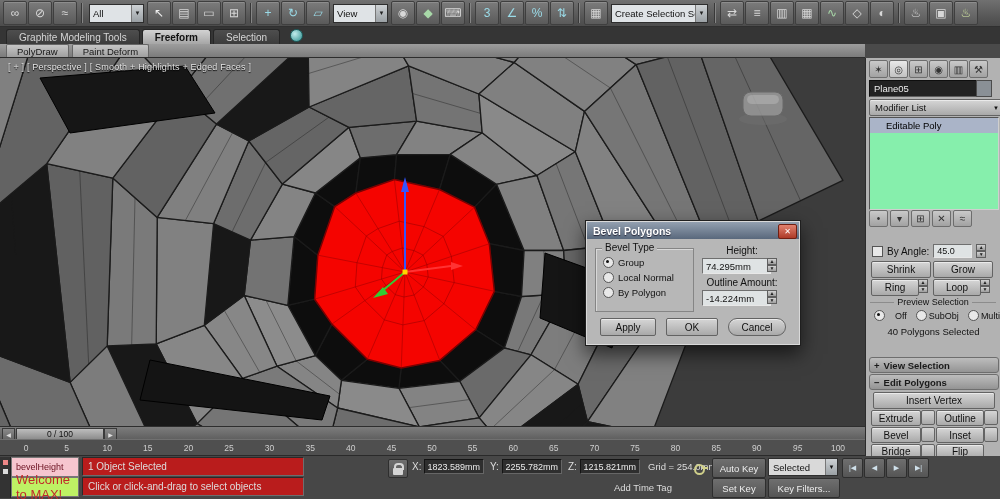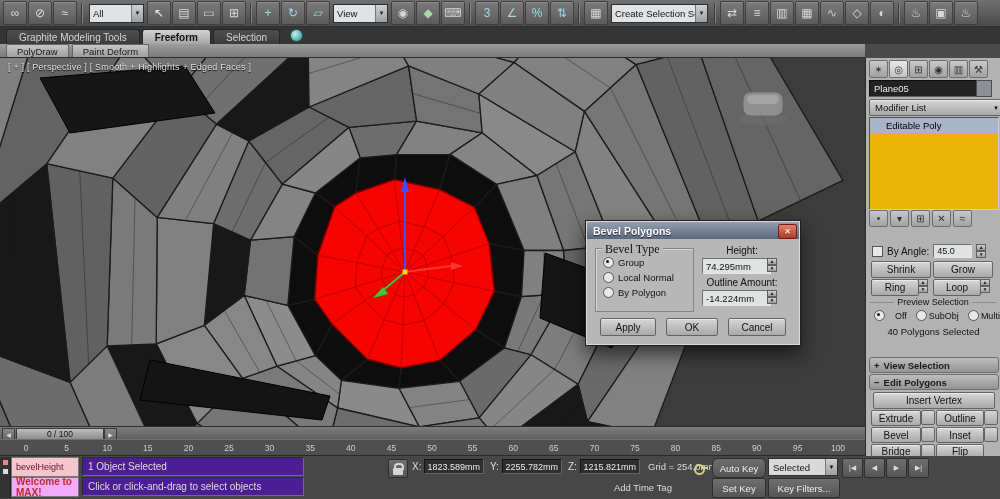--- a/index.html
+++ b/index.html
@@ -39,21 +39,21 @@
   #viewcube{top:28px;left:735px;width:56px;height:40px;opacity:.85;}
 
   
   #bevel-dialog{left:585px;top:220px;width:214px;height:124px;background:#b7b7b7;
      border:1px solid #1f1f1f;box-shadow:0 8px 18px rgba(0,0,0,.6),inset 0 0 0 1px #d9d9d9;font-size:10px;color:#111;}
   #dlg-title{top:1px;left:1px;right:1px;height:17px;background:linear-gradient(#93a0b0,#59687c);
      color:#fff;font-size:10.5px;font-weight:bold;display:flex;align-items:center;padding-left:6px;text-shadow:0 1px 1px #223;}
   #dlg-close{top:3px;right:3px;width:17px;height:13px;background:linear-gradient(#e2826f,#ad3a27);
      border:1px solid #701f12;border-radius:2px;color:#fff;font-size:8px;display:flex;align-items:center;justify-content:center;}
   .groupbox{border:1px solid #858585;box-shadow:inset 1px 1px 0 #d8d8d8;}
-  .grouplabel{position:absolute;top:-7px;left:6px;background:#b7b7b7;padding:0 3px;font-size:12px;font-family:Liberation Serif, serif;}
+  .grouplabel{position:absolute;top:-7px;left:6px;background:#b7b7b7;padding:0 3px;font-size:10px;}
   .radio{width:9px;height:9px;border-radius:50%;background:#e8e8e8;border:1px solid #555;display:inline-block;position:relative;flex:0 0 auto;}
   .radio.sel:after{content:"";position:absolute;left:2px;top:2px;width:3px;height:3px;background:#111;border-radius:50%;}
   .rrow{display:flex;align-items:center;gap:4px;height:15px;padding-left:7px;font-size:9.5px;}
   .inset{background:#dfe3e4;border:1px solid;border-color:#6f6f6f #e8e8e8 #e8e8e8 #6f6f6f;}
   .spin{display:inline-flex;flex-direction:column;width:10px;}
   .spin span{height:7px;box-sizing:border-box;background:linear-gradient(#d2d2d2,#9f9f9f);border:1px solid #5f5f5f;
      font-size:5px;line-height:4px;text-align:center;color:#222;}
   .btn3d{background:linear-gradient(#d6d6d6,#a9a9a9);border:1px solid #636363;border-radius:2px;color:#111;
      font-size:10px;display:flex;align-items:center;justify-content:center;box-shadow:inset 0 1px 0 rgba(255,255,255,.5);}
 
@@ -73,33 +73,33 @@
   #timeslider{top:426px;left:0;width:865px;height:13px;background:linear-gradient(#7c7c7c,#606060);border-top:1px solid #2e2e2e;box-sizing:border-box;}
   #ts-handle{top:1px;left:16px;width:86px;height:10px;background:linear-gradient(#bdbdbd,#8d8d8d);
      border:1px solid #3a3a3a;font-size:8.5px;color:#111;display:flex;align-items:center;justify-content:center;}
   .ts-arrow{top:1px;width:11px;height:10px;background:linear-gradient(#8a8a8a,#666);border:1px solid #3a3a3a;
      color:#ddd;font-size:6px;display:flex;align-items:center;justify-content:center;}
   #trackbar{top:439px;left:0;width:865px;height:17px;background:#4f4f4f;border-top:1px solid #707070;border-bottom:1px solid #2a2a2a;box-sizing:border-box;}
   .tick{position:absolute;top:3px;transform:translateX(-50%);font-size:8.5px;color:#cfcfcf;}
 
   
   #statusbar{top:456px;left:0;width:1000px;height:43px;background:#474747;font-size:10px;color:#ddd;}
-  .sfield{background:#4c1d95;border:1px solid;border-color:#2a2a2a #6e6e6e #6e6e6e #2a2a2a;display:flex;align-items:center;padding:0 5px;box-sizing:border-box;}
+  .sfield{background:#b91c1c;border:1px solid;border-color:#2a2a2a #6e6e6e #6e6e6e #2a2a2a;display:flex;align-items:center;padding:0 5px;box-sizing:border-box;}
   .coordf{background:#2e2e2e;color:#ececec;border:1px solid;border-color:#141414 #666 #666 #141414;
      font-size:9px;display:flex;align-items:center;justify-content:flex-end;padding:0 3px;box-sizing:border-box;}
   .sbtn{background:linear-gradient(#6f6f6f,#555);border:1px solid #2e2e2e;border-radius:2px;color:#eee;
      font-size:9.5px;display:flex;align-items:center;justify-content:center;}
   .playbtn{width:19px;height:18px;background:linear-gradient(#6f6f6f,#555);border:1px solid #2e2e2e;border-radius:2px;
      color:#cfe0ea;font-size:7px;display:flex;align-items:center;justify-content:center;}
   #listener-gutter{left:0;top:1px;width:11px;height:41px;background:#333;border-right:1px solid #222;
      display:flex;flex-direction:column;align-items:center;gap:4px;padding-top:3px;box-sizing:border-box;}
   #macro-line{left:11px;top:1px;width:68px;height:20px;background:#f6c6cf;border:1px solid #777;color:#6b1020;
      font-size:9px;display:flex;align-items:center;padding-left:4px;box-sizing:border-box;}
-  #listener-line{left:11px;top:21px;width:68px;height:20px;background:#f0abfc;border:1px solid #777;color:#c22a2a;
-     font-size:10px;display:flex;align-items:center;padding-left:4px;box-sizing:border-box;font-weight:bold;}
+  #listener-line{left:11px;top:21px;width:68px;height:20px;background:#bef264;border:1px solid #777;color:#c22a2a;
+     font-size:13px;display:flex;align-items:center;padding-left:4px;box-sizing:border-box;}
   #lockbox{left:388px;top:3px;width:18px;height:17px;}
   .lockbody{position:absolute;left:4px;top:8px;width:10px;height:7px;background:#d5d5d5;border-radius:1px;}
   .lockarc{position:absolute;left:5px;top:3px;width:6px;height:5px;border:2px solid #d5d5d5;border-bottom:none;border-radius:4px 4px 0 0;}
   #keyicon{left:694px;top:6px;width:14px;height:12px;}
   .keyring{position:absolute;left:0;top:2px;width:7px;height:7px;border:2px solid #cfcf8a;border-radius:50%;}
   .keytail{position:absolute;left:8px;top:5px;width:6px;height:2px;background:#cfcf8a;}
 </style>
 </head>
 <body>
 
@@ -392,39 +392,39 @@
         <span>▼</span>
       </div>
     <div class="abs" style="left:108px;top:56px;width:96px;text-align:center;">Outline Amount:</div>
     <div class="abs inset" style="left:116px;top:69px;width:64px;height:14px;font-size:9.5px;display:flex;align-items:center;padding-left:3px;">-14.224mm</div>
     <div class="abs spin" style="left:181px;top:69px;">
         <span>▲</span>
         <span>▼</span>
       </div>
     <div class="abs btn3d" style="left:14px;top:97px;width:54px;height:16px;">Apply</div>
     <div class="abs btn3d" style="left:80px;top:97px;width:50px;height:16px;">OK</div>
-    <div class="abs btn3d" style="left:142px;top:97px;width:56px;height:16px;">Cancel</div>
+    <div class="abs btn3d" style="left:142px;top:97px;width:56px;height:16px;border-radius:9px;">Cancel</div>
   </div>
 
   <div id="cpanel" class="abs">
     <div class="abs" id="cpanel-tabs" style="left:3px;top:2px;display:flex;gap:1px;">
         <span class="ctab">✶</span>
         <span class="ctab" style="background: linear-gradient(rgb(232, 232, 232), rgb(194, 194, 194));">◎</span>
         <span class="ctab">⊞</span>
         <span class="ctab">◉</span>
         <span class="ctab">▥</span>
         <span class="ctab">⚒</span>
       </div>
     <div class="abs darkfield" style="left:3px;top:22px;width:104px;height:15px;font-size:9.5px;display:flex;align-items:center;padding-left:4px;">Plane05</div>
     <div class="abs" style="left:110px;top:22px;width:14px;height:15px;background:#8a9096;border:1px solid #4c4c4c;"></div>
     <div class="abs btn3d" style="left:3px;top:41px;width:128px;height:15px;justify-content:flex-start;padding-left:5px;font-size:9.5px;">
       <span>Modifier List</span>
       <span style="margin-left:auto;margin-right:4px;font-size:6px;">▼</span>
     </div>
-    <div class="abs" style="left:3px;top:59px;width:128px;height:91px;background:#eab308;border:1px solid;border-color:#525252 #cfcfcf #cfcfcf #525252;">
+    <div class="abs" style="left:3px;top:59px;width:128px;height:91px;background:#86efac;border:1px solid;border-color:#525252 #cfcfcf #cfcfcf #525252;">
       <div style="height:15px;background:#aab4c8;display:flex;align-items:center;padding-left:16px;font-size:9.5px;color:#000;">Editable Poly</div>
     </div>
     <div class="abs" id="stack-tools" style="left:3px;top:152px;display:flex;gap:2px;">
         <span class="ctab" style="height: 15px;">•</span>
         <span class="ctab" style="height: 15px;">▾</span>
         <span class="ctab" style="height: 15px;">⊞</span>
         <span class="ctab" style="height: 15px;">✕</span>
         <span class="ctab" style="height: 15px;">≈</span>
       </div>
 
@@ -548,21 +548,21 @@
     <span class="abs" style="left:568px;top:5px;">Z:</span>
     <div class="abs coordf" style="left:580px;top:3px;width:60px;height:15px;">1215.821mm</div>
 
     <span class="abs" style="left:648px;top:5px;font-size:9.5px;">Grid = 254.0mm</span>
     <span class="abs" style="left:614px;top:26px;font-size:9.5px;">Add Time Tag</span>
 
     <div id="keyicon" class="abs">
         <span class="keyring"></span>
         <span class="keytail"></span>
       </div>
-    <div class="abs sbtn" style="left:712px;top:2px;width:52px;height:18px;border-radius:6px;">Auto Key</div>
+    <div class="abs sbtn" style="left:712px;top:2px;width:52px;height:18px;">Auto Key</div>
     <div class="abs sbtn" style="left:712px;top:22px;width:52px;height:18px;">Set Key</div>
     <div class="abs" style="left:768px;top:2px;width:70px;height:18px;background:#d9d9d9;border:1px solid #2e2e2e;color:#111;display:flex;align-items:center;padding-left:4px;box-sizing:border-box;font-size:9.5px;">
       <span>Selected</span>
       <span style="margin-left:auto;width:11px;height:100%;background:linear-gradient(#cdd1d4,#9aa0a4);border-left:1px solid #777;font-size:6px;display:flex;align-items:center;justify-content:center;">▼</span>
     </div>
     <div class="abs sbtn" style="left:768px;top:22px;width:70px;height:18px;">Key Filters...</div>
     <div class="abs" id="playback-row" style="left:842px;top:2px;display:flex;gap:1px;">
         <span class="playbtn">|◀</span>
         <span class="playbtn">◀</span>
         <span class="playbtn">▶</span>

